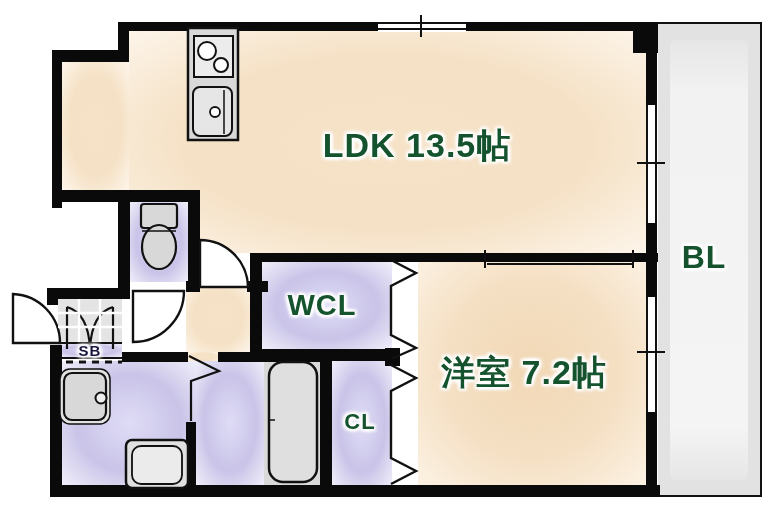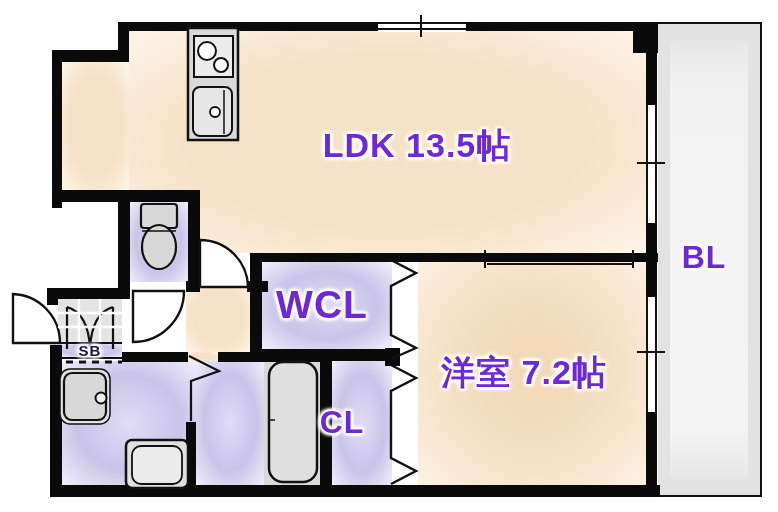--- a/index.html
+++ b/index.html
@@ -9,21 +9,21 @@
   .floor-beige{position:absolute;background:radial-gradient(ellipse at 50% 50%,#f6e3c7 0%,#f5e1c5 55%,#fdf5ea 100%);}
   .floor-beige-warm{position:absolute;background:radial-gradient(ellipse at 50% 48%,#f1d8b6 0%,#f5e0c4 55%,#fcf2e4 100%);}
   .floor-lav{position:absolute;background:radial-gradient(ellipse at 50% 50%,#dfdcf6 0%,#c9c4e8 55%,#f0effa 100%);}
   .tile{position:absolute;background:#e4e4e4;}
   .gray{position:absolute;background:#d9d9d9;}
   .balc{position:absolute;background:#e2e2e2;}
   .balc-inner{position:absolute;background:linear-gradient(180deg,#e6e6e6 0%,#f2f2f2 12%,#f4f4f4 88%,#e6e6e6 100%);border-radius:6px;}
   .bline{position:absolute;background:#111;}
   .winband{position:absolute;background:#ffffff;}
   .winline{position:absolute;background:#111;}
-  .room-label{position:absolute;transform:translate(-50%,-50%);font-weight:bold;color:#6d28d9;
+  .room-label{position:absolute;transform:translate(-50%,-50%);font-weight:bold;color:#14532d;
       white-space:nowrap;letter-spacing:1px;
       text-shadow:0 0 3px #fff,0 0 5px #fff,0 0 6px #fff,2px 2px 3px #fff,-2px -2px 3px #fff,2px -2px 3px #fff,-2px 2px 3px #fff;}
   svg.overlay{position:absolute;left:0;top:0;}
 </style>
 </head>
 <body>
 
 <div class="fp">
 
   <div class="floor-beige" style="left:129px;top:31px;width:517px;height:222px;"></div>
@@ -158,18 +158,18 @@
     </g>
 
     <g>
       <rect x="269" y="362" width="48" height="120" rx="14" fill="#dfdfdf" stroke="#111" stroke-width="2.5"></rect>
       <line x1="269" y1="420" x2="275" y2="420" stroke="#111" stroke-width="1.5"></line>
     </g>
   </svg>
 
   <div class="room-label" style="left:417px;top:146px;font-size:34px;">LDK 13.5帖</div>
   <div class="room-label" style="left:524px;top:373px;font-size:34px;">洋室 7.2帖</div>
-  <div class="room-label" style="left:322px;top:305px;font-size:39px;">WCL</div>
-  <div class="room-label" style="left:342px;top:422px;font-size:32px;">CL</div>
+  <div class="room-label" style="left:322px;top:305px;font-size:29px;">WCL</div>
+  <div class="room-label" style="left:360px;top:422px;font-size:22px;">CL</div>
   <div class="room-label" style="left:704px;top:257px;font-size:32px;">BL</div>
   <div class="room-label" style="left:90px;top:350px;font-size:15px;letter-spacing:1px;color:#16163e;">SB</div>
 
 </div>
 
 </body></html>

